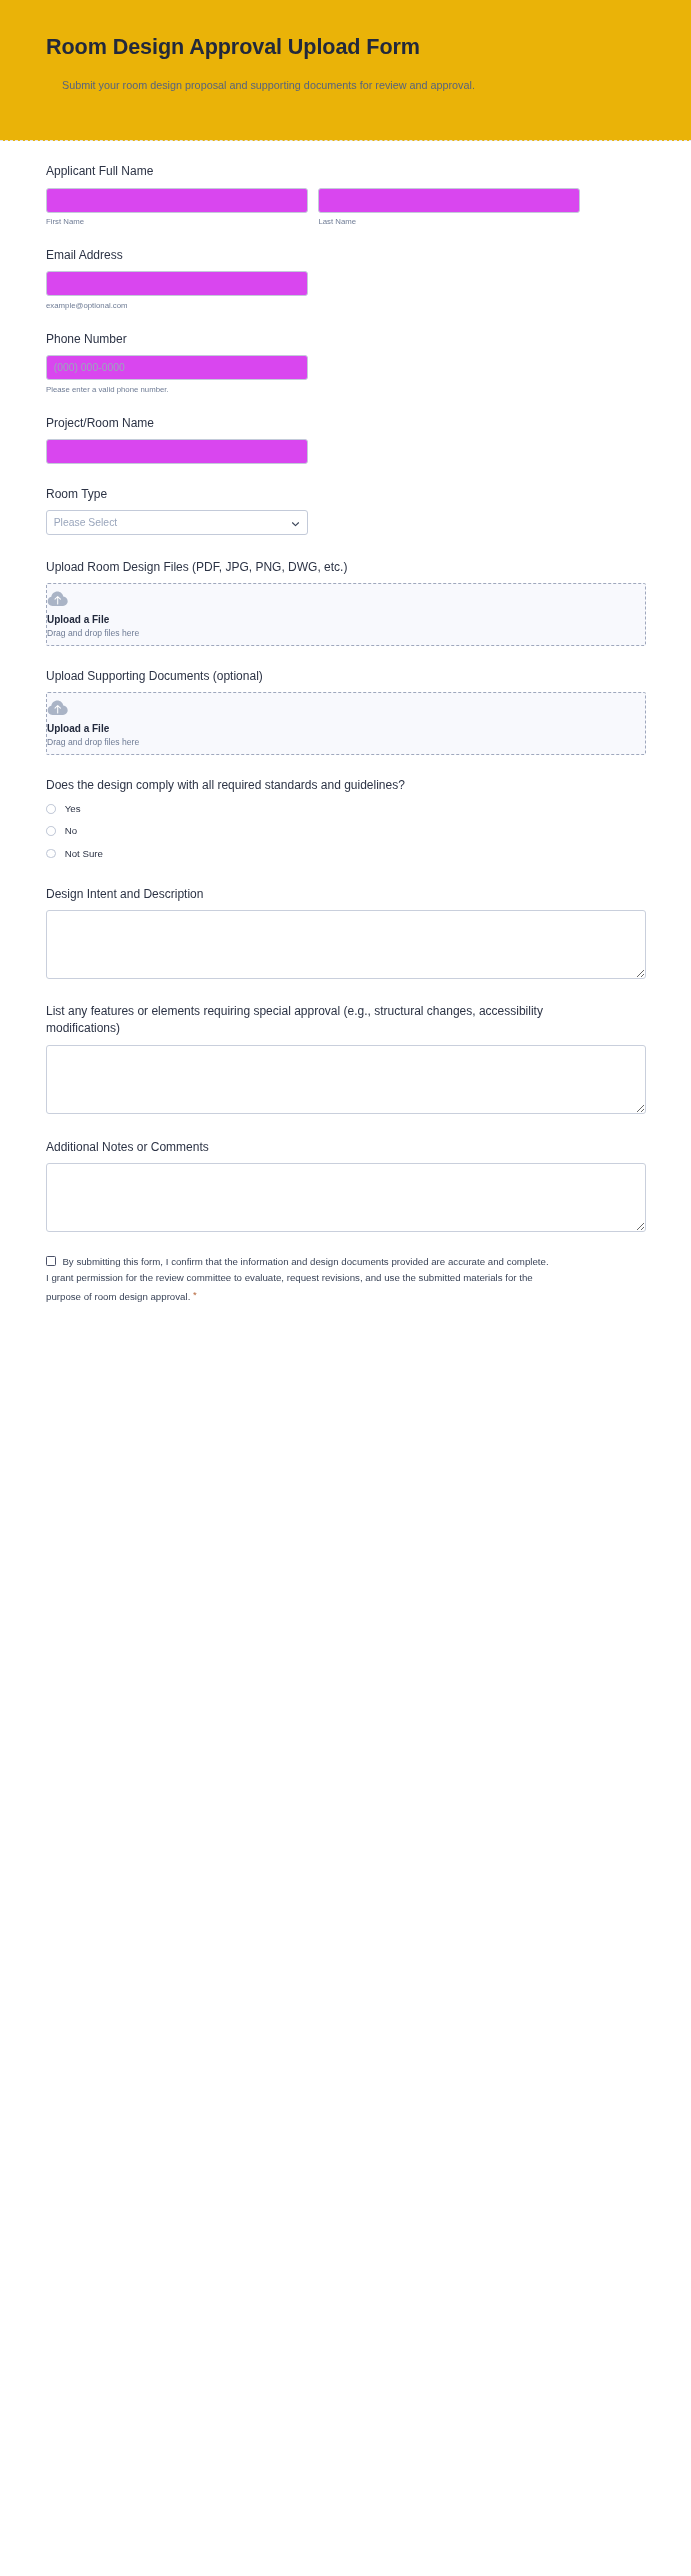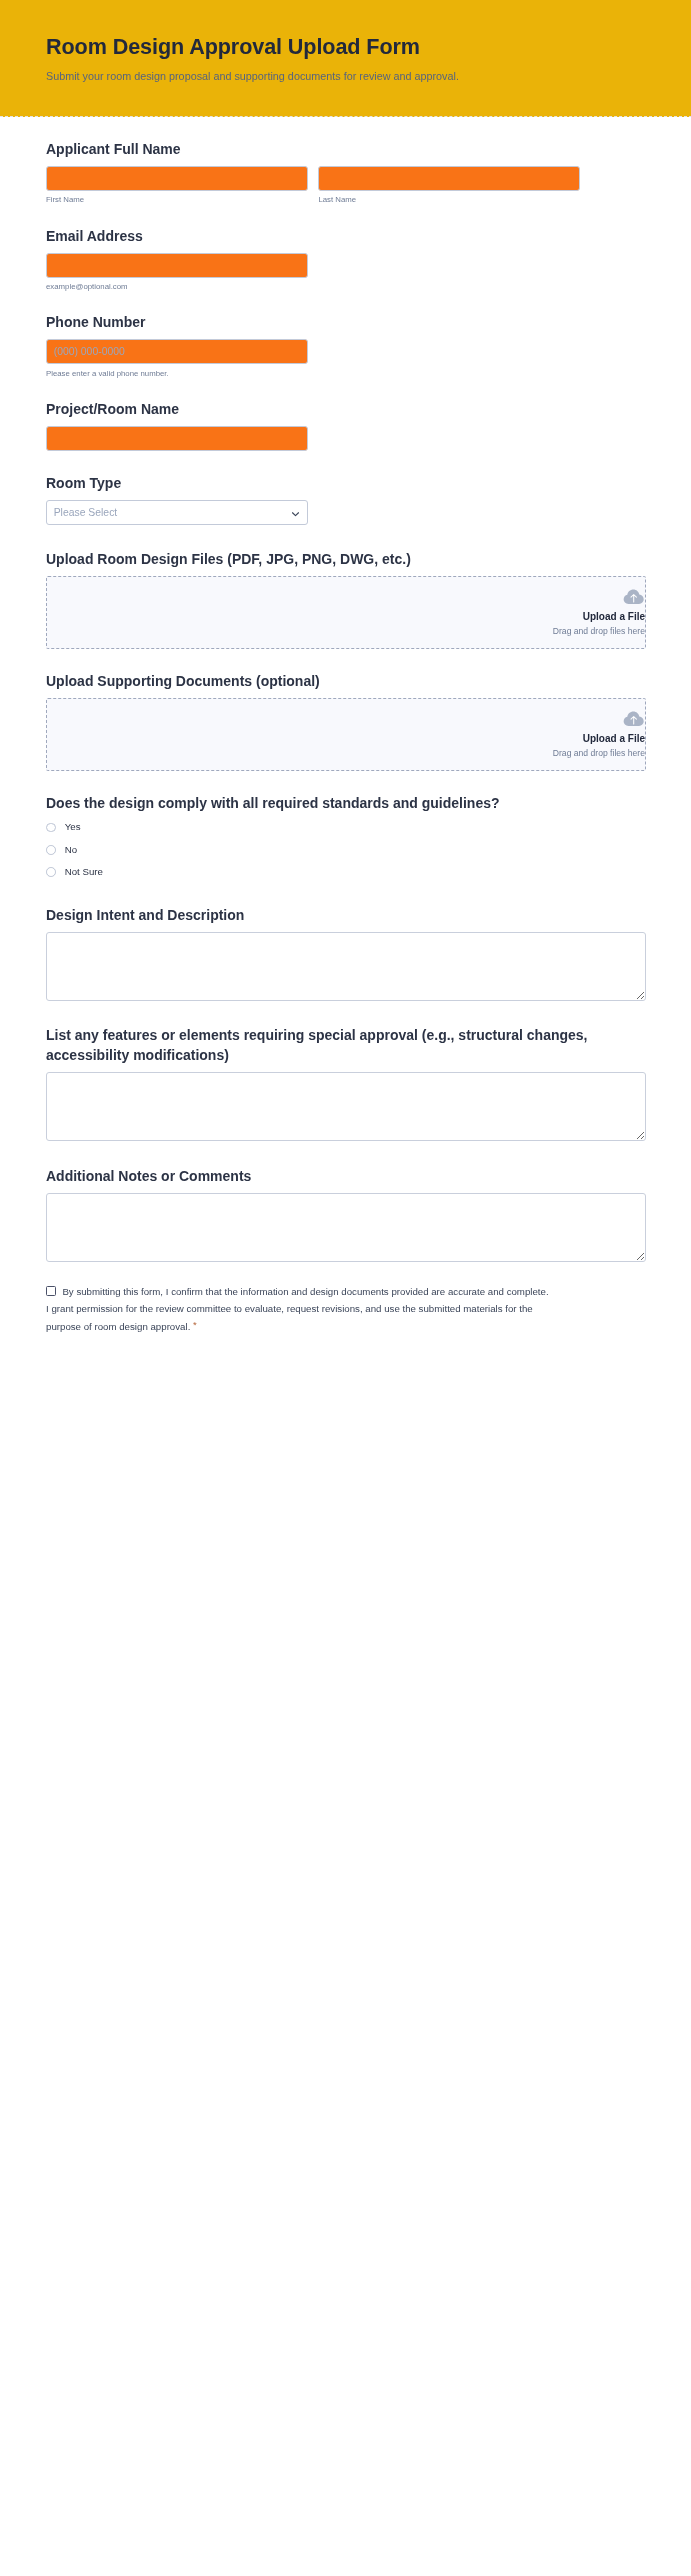--- a/index.html
+++ b/index.html
@@ -34,50 +34,50 @@
     line-height: 1.25;
     font-weight: bold;
     color: #22293c;
     margin: 0 0 7.4px 0;
     letter-spacing: -0.1px;
   }
   .form-subtitle {
     font-size: 10.8px;
     line-height: 1.62;
     color: #57647e;
-    margin: 0;
+    margin: 16px;
     max-width: 536px;
     font-weight: normal;
   }
 
   
   .form-body {
     padding: 22px 46px 0 46px;
   }
 
   .field {
     margin-bottom: 19.3px;
   }
   .field-label {
     display: block;
-    font-size: 14px;
+    font-size: 12px;
     line-height: 1.45;
     color: #2c3345;
     margin-bottom: 6.7px;
-    font-weight: bold;
+    font-weight: normal;
     max-width: 565px;
   }
 
   .input-box {
     display: block;
     width: 100%;
     height: 25px;
     border: 0.7px solid #c3cad9;
     border-radius: 3px;
-    background: #f97316;
+    background: #d946ef;
     font-family: "Liberation Sans", sans-serif;
     font-size: 10.4px;
     color: #2c3345;
     padding: 4.5px 6.7px;
     outline: none;
   }
   .input-box::placeholder {
     color: #9aa6bc;
   }
 
@@ -128,27 +128,27 @@
     transform: translateY(-50%);
     pointer-events: none;
     display: block;
     width: 9px;
     height: 9px;
   }
 
   
   .dropzone {
     width: 100%;
-    height: 73px;
+    height: 63px;
     border: 0.7px dashed #9fa8bd;
     border-radius: 2.2px;
     background: #f8f9fd;
     display: flex;
     flex-direction: column;
-    align-items: flex-end;
+    align-items: flex-start;
     justify-content: center;
     text-align: center;
     cursor: pointer;
   }
   .cloud-icon {
     width: 22px;
     height: 18px;
     margin-bottom: 4.5px;
     display: block;
   }

